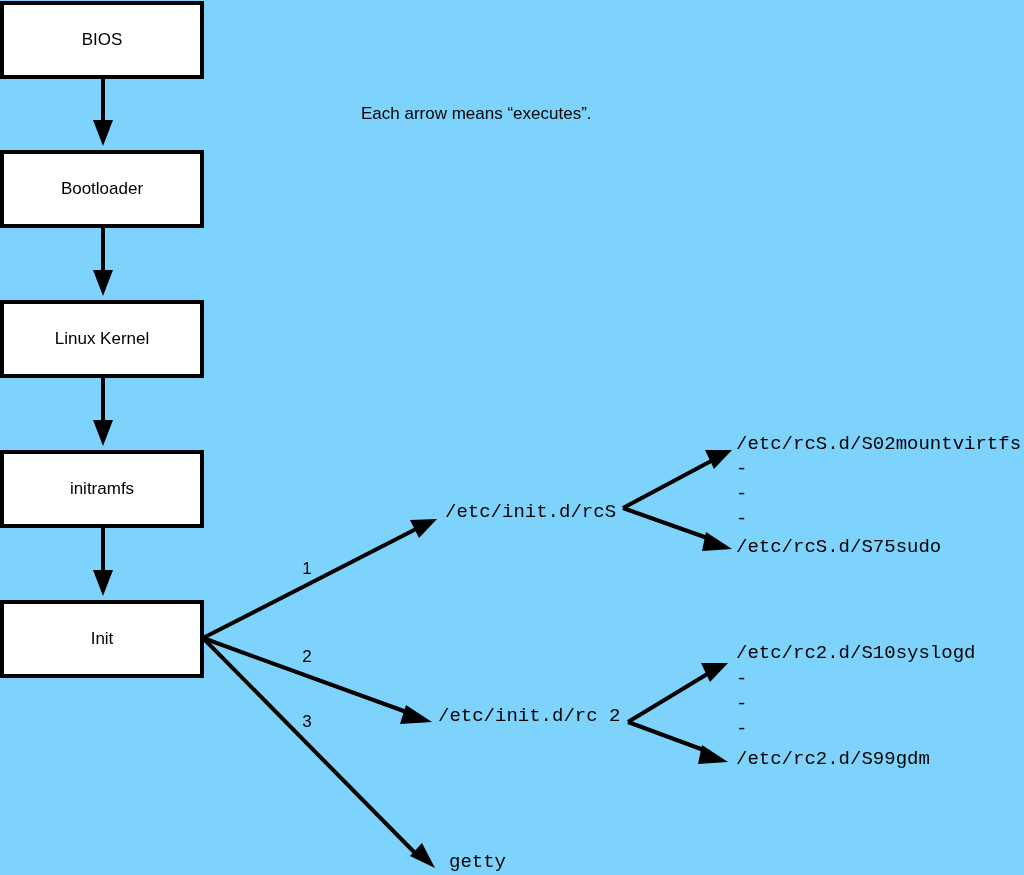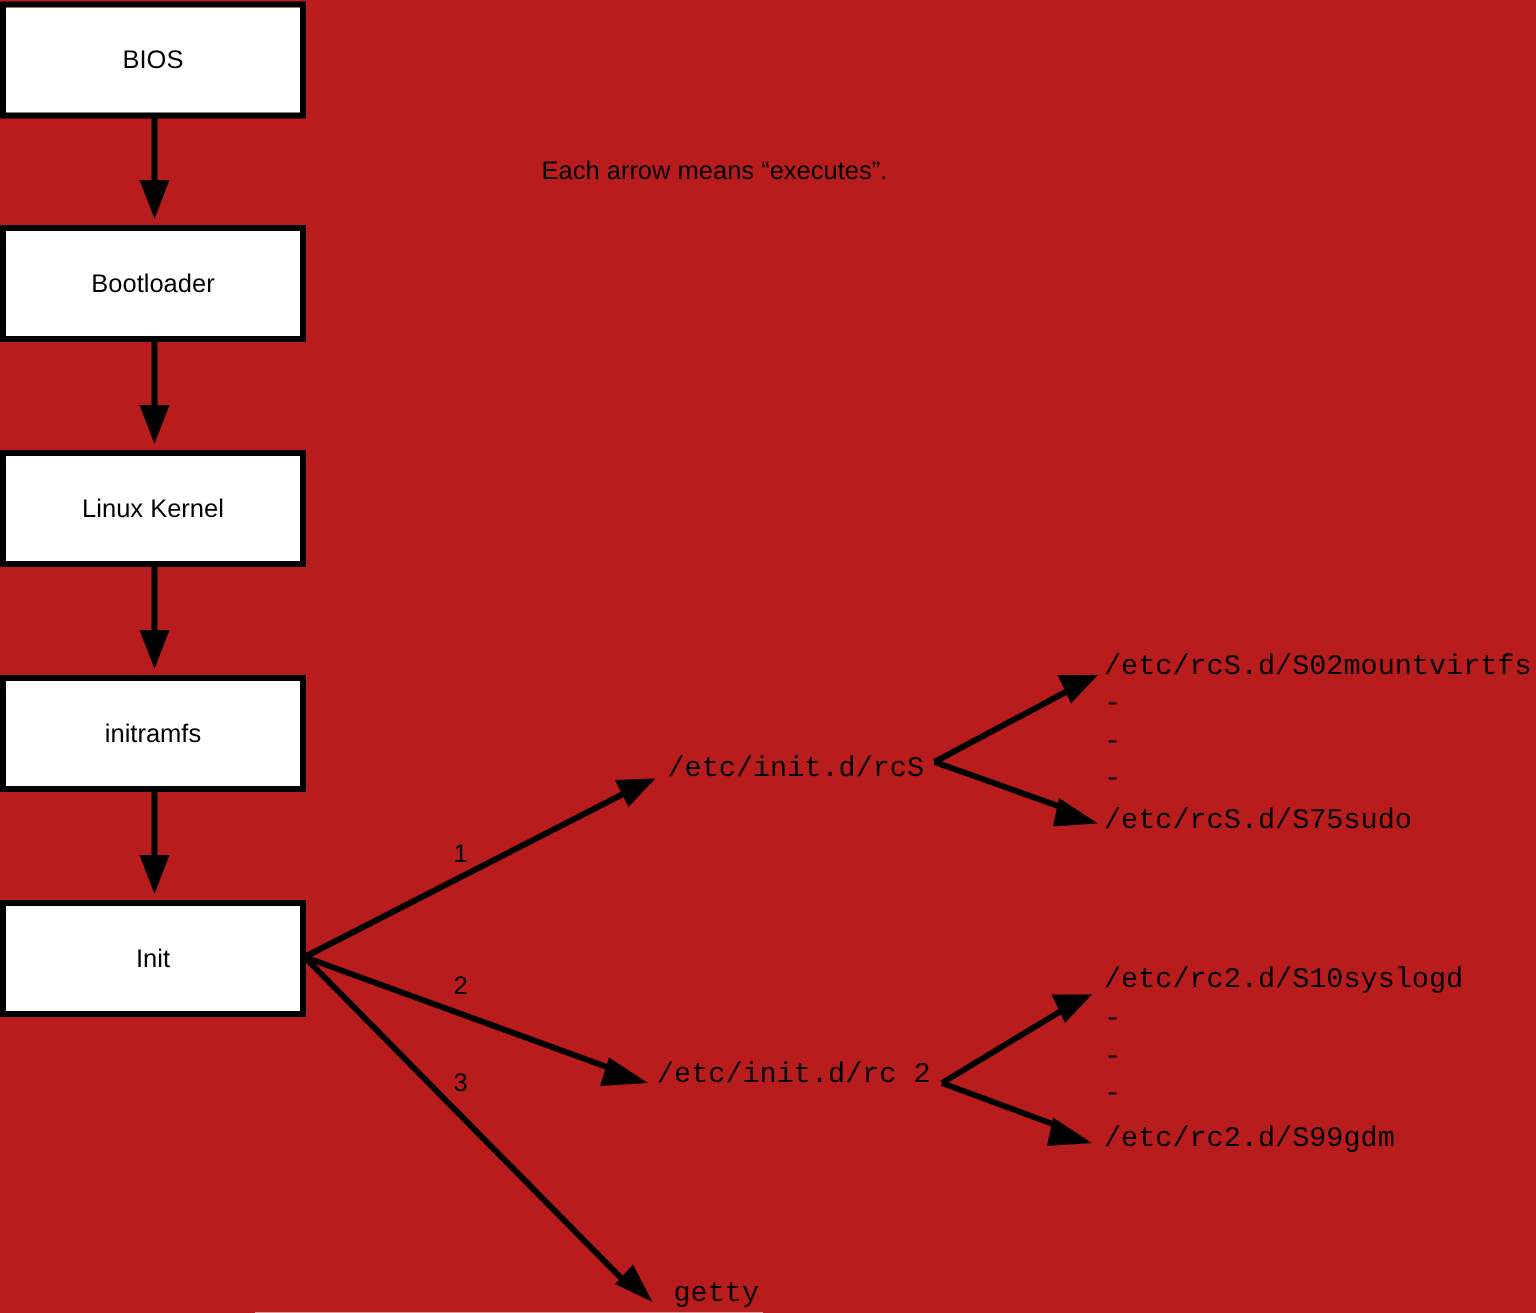--- a/index.html
+++ b/index.html
@@ -4,21 +4,21 @@
 <style>
   html, body {
     margin: 0;
     padding: 0;
     background: #ffffff;
   }
   #canvas {
     position: relative;
     width: 1024px;
     height: 875px;
-    background: #b91c1c;
+    background: #7dd3fc;
     overflow: hidden;
     font-family: "Liberation Sans", sans-serif;
   }
   #diagram-svg {
     position: absolute;
     left: 0;
     top: 0;
     width: 1024px;
     height: 875px;
   }

